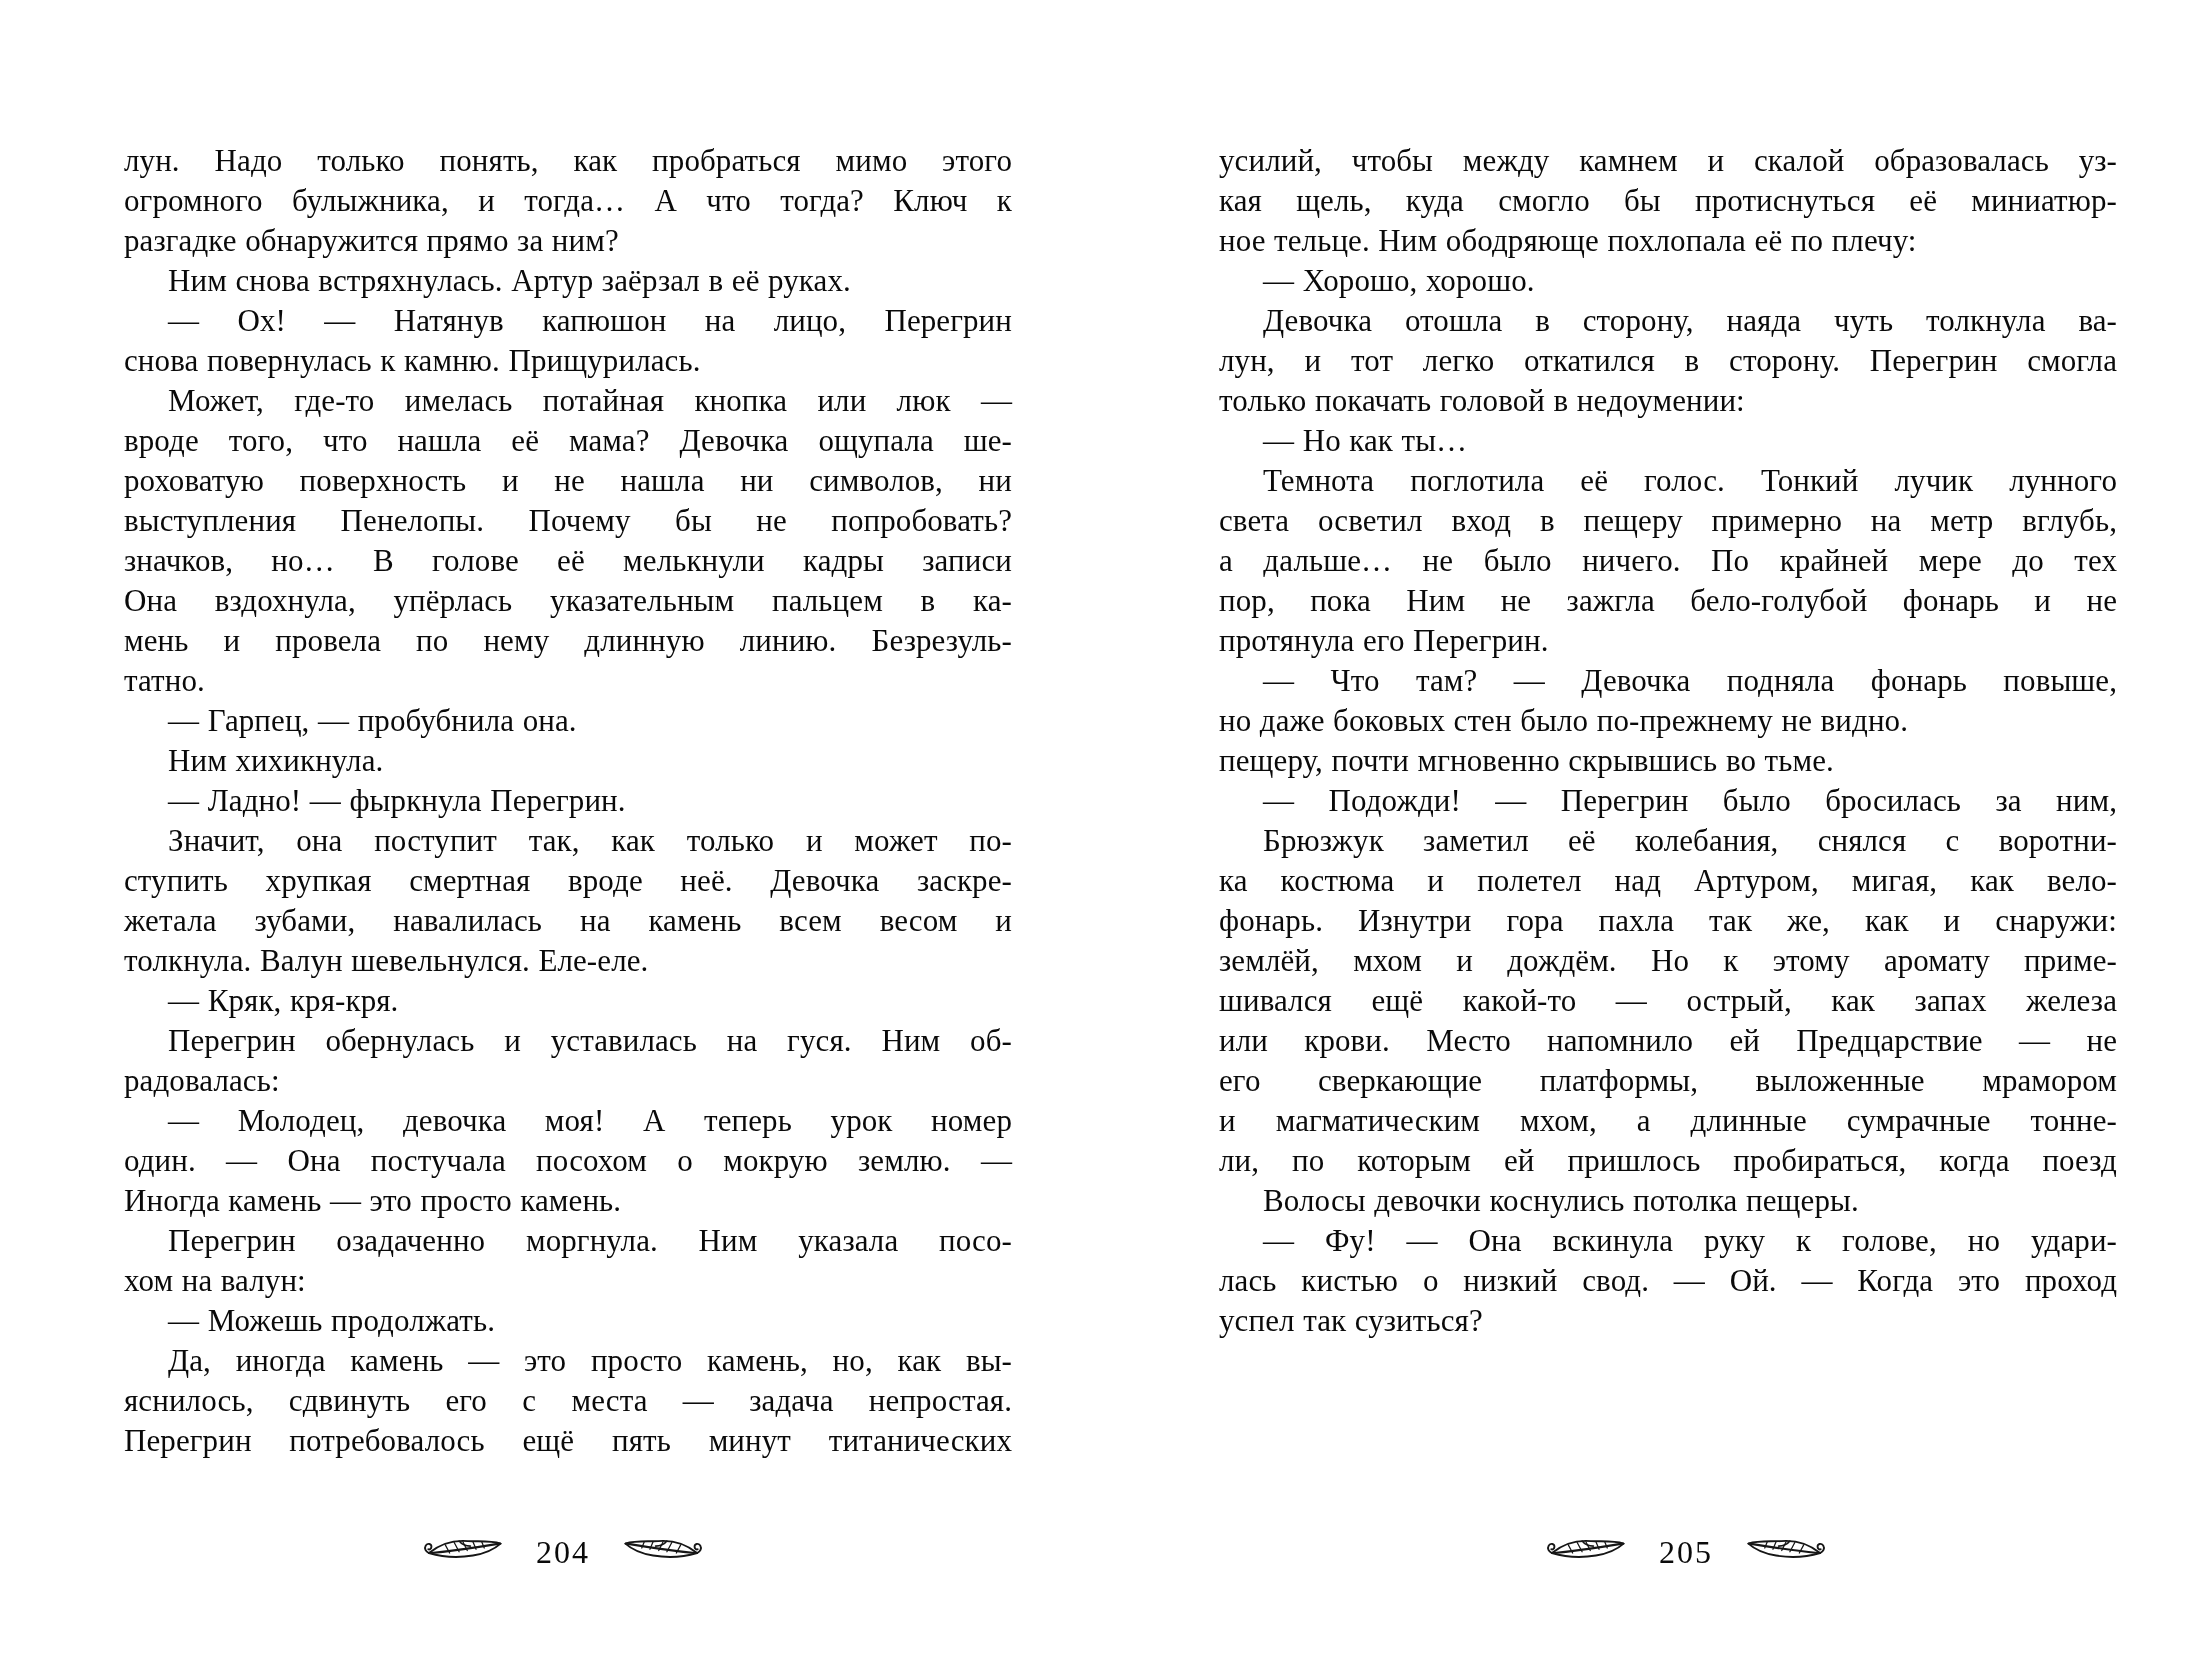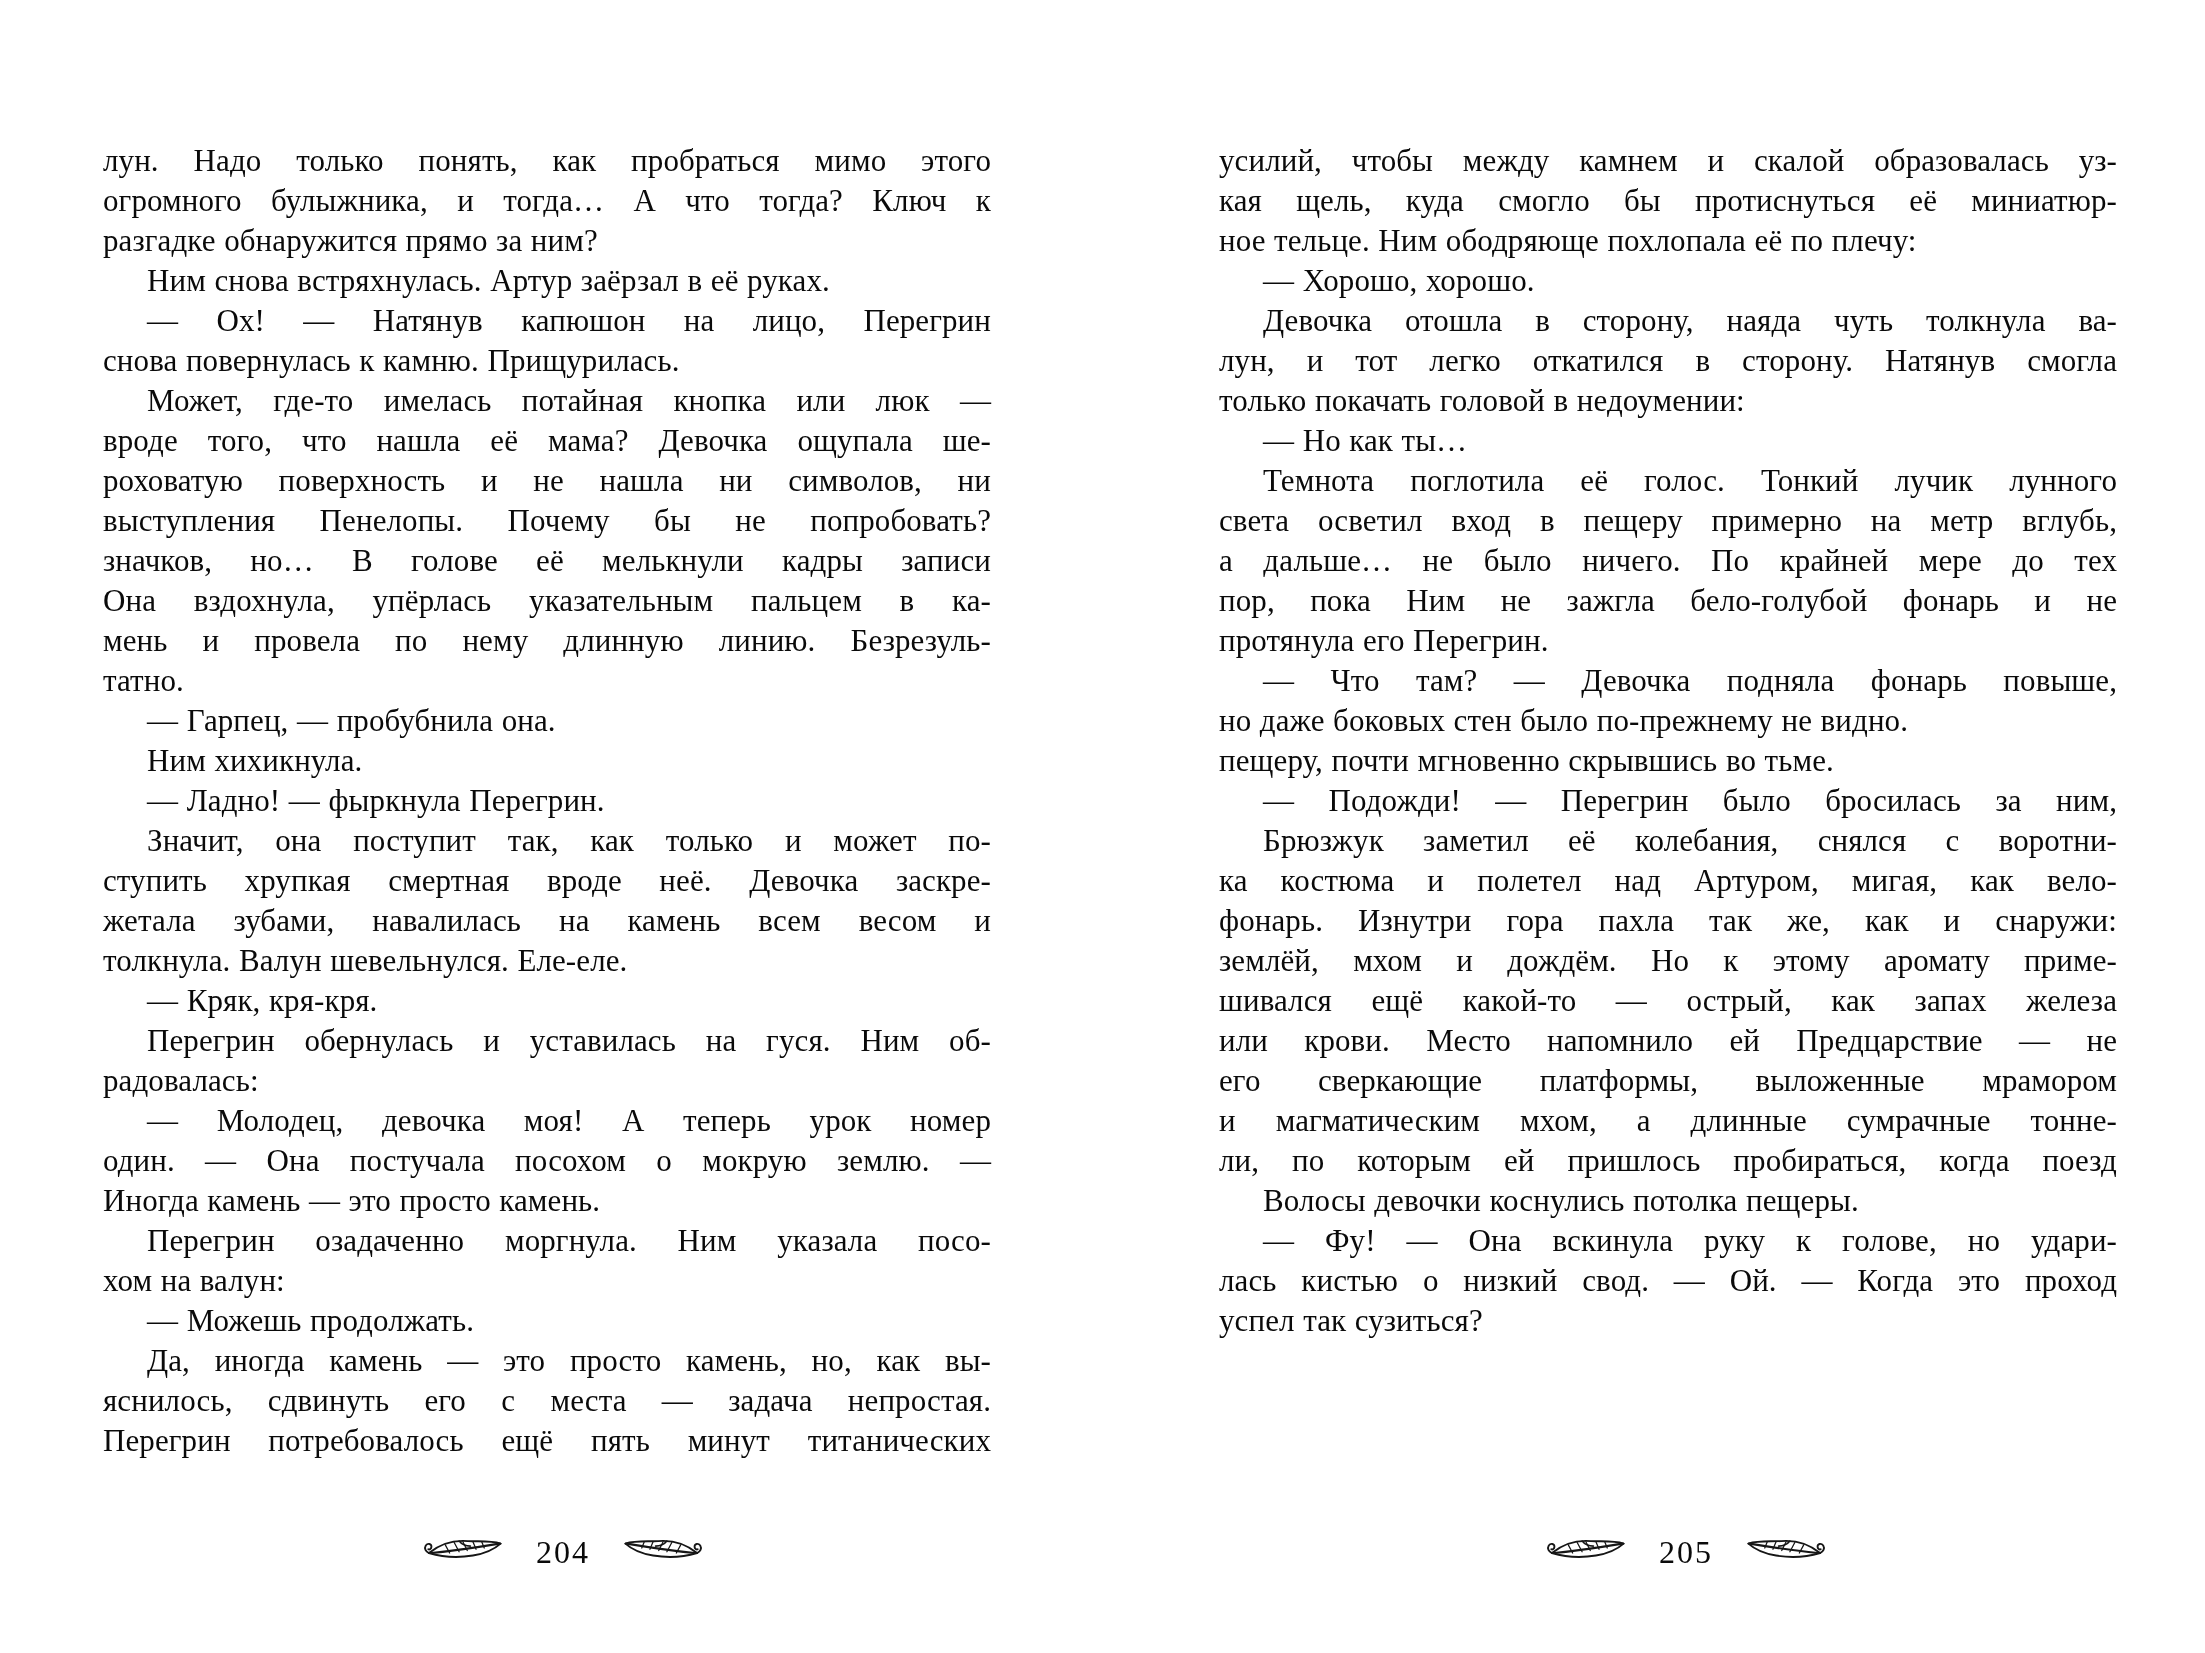--- a/index.html
+++ b/index.html
@@ -22,21 +22,21 @@
   }
 
   .page { position: absolute; top: 0; height: 1654px; }
   .page.left  { left: 0;      width: 1102px; }
   .page.right { left: 1103px; width: 1102px; }
 
   .textblock {
     position: absolute;
     top: 141px;
   }
-  .page.left  .textblock { left: 103px;  width: 888px; }
+  .page.left  .textblock { left: 124px;  width: 888px; }
   .page.right .textblock { left: 116px;  width: 898px; } 
 
   .line {
     margin: 0;
     padding: 0;
     font-size: 31px;
     line-height: 40px;
     text-align: justify;
     text-align-last: justify;
     letter-spacing: 0.1px;
@@ -143,21 +143,21 @@
   </section>
 
   <section class="page right">
     <div class="textblock">
 
     <p class="line">усилий, чтобы между камнем и скалой образовалась уз-</p>
         <p class="line">кая щель, куда смогло бы протиснуться её миниатюр-</p>
         <p class="line pend">ное тельце. Ним ободряюще похлопала её по плечу:</p>
         <p class="line indent pend">— Хорошо, хорошо.</p>
         <p class="line indent">Девочка отошла в сторону, наяда чуть толкнула ва-</p>
-        <p class="line">лун, и тот легко откатился в сторону. Натянув смогла</p>
+        <p class="line">лун, и тот легко откатился в сторону. Перегрин смогла</p>
         <p class="line pend">только покачать головой в недоумении:</p>
         <p class="line indent pend">— Но как ты…</p>
         <p class="line indent">Темнота поглотила её голос. Тонкий лучик лунного</p>
         <p class="line">света осветил вход в пещеру примерно на метр вглубь,</p>
         <p class="line">а дальше… не было ничего. По крайней мере до тех</p>
         <p class="line">пор, пока Ним не зажгла бело-голубой фонарь и не</p>
         <p class="line pend">протянула его Перегрин.</p>
         <p class="line indent">— Что там? — Девочка подняла фонарь повыше,</p>
         <p class="line pend">но даже боковых стен было по-прежнему не видно.</p>
         <p class="line pend">пещеру, почти мгновенно скрывшись во тьме.</p>

